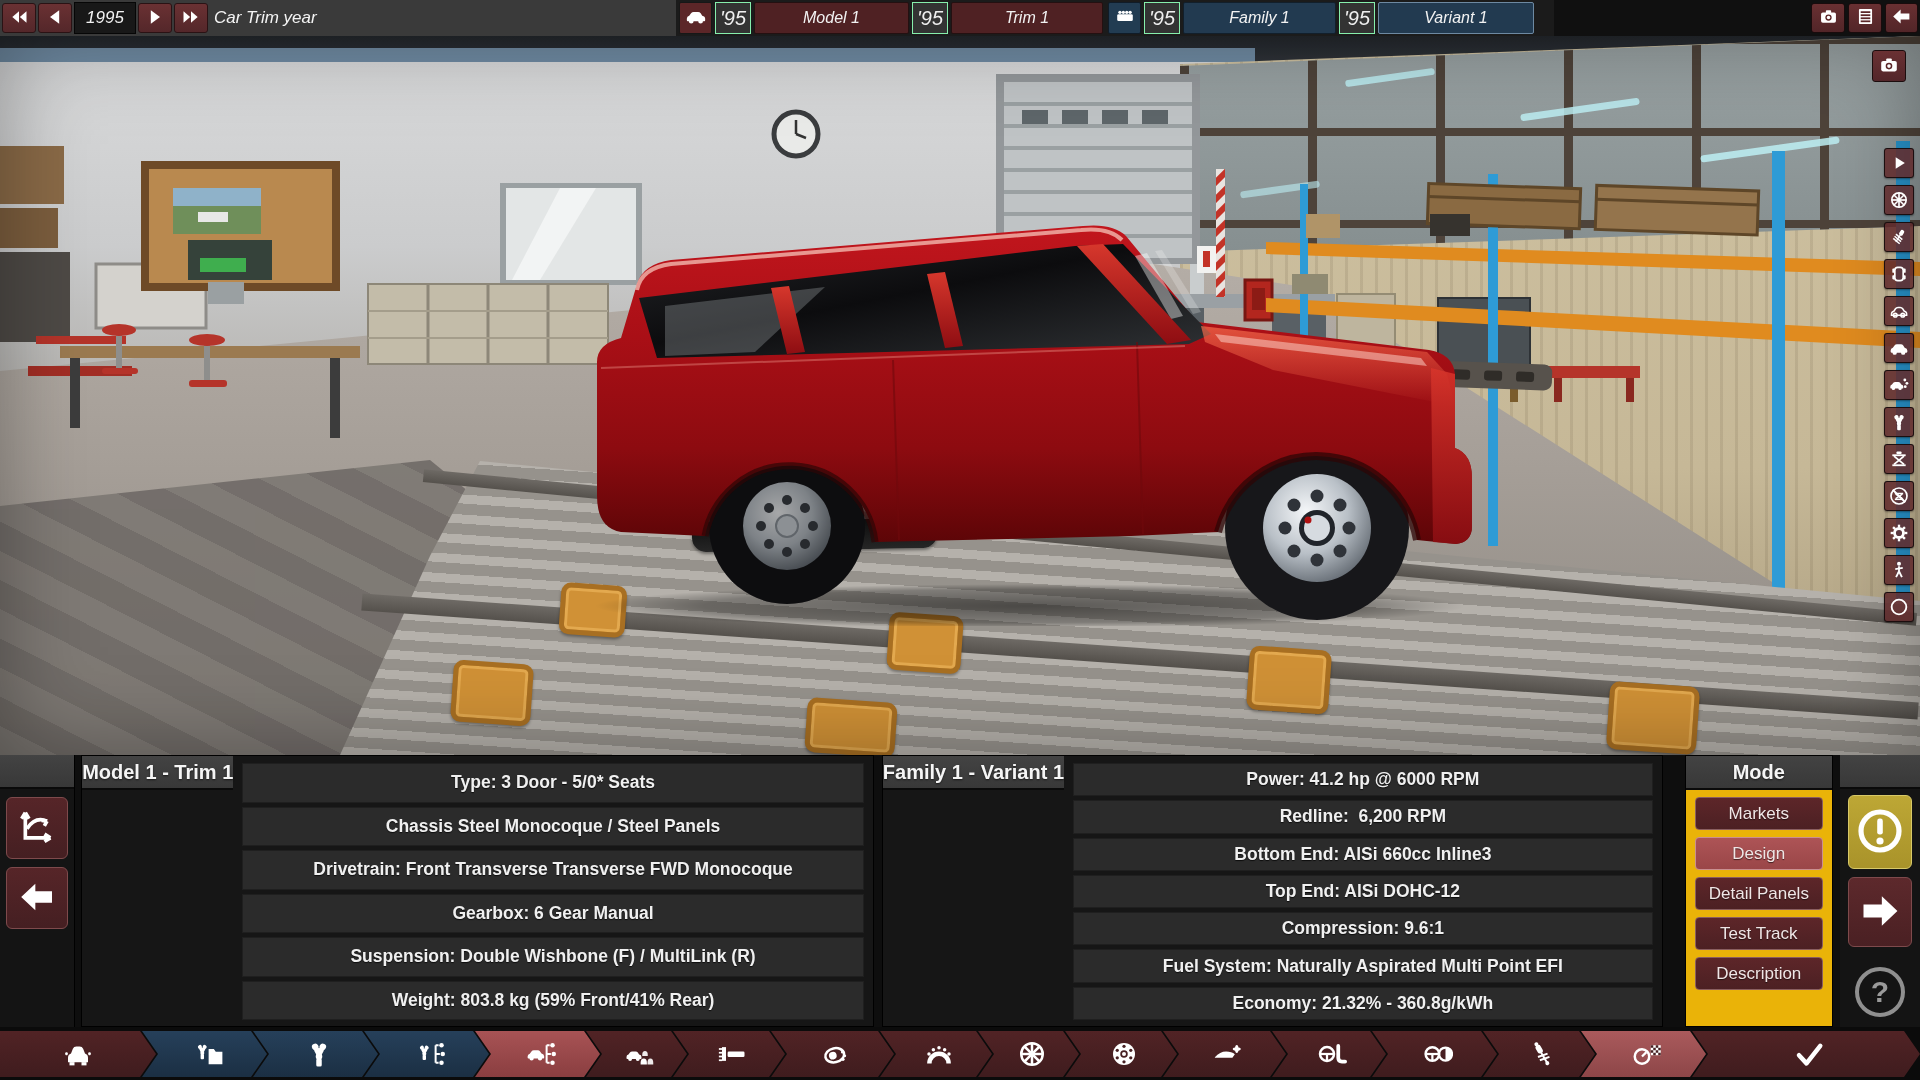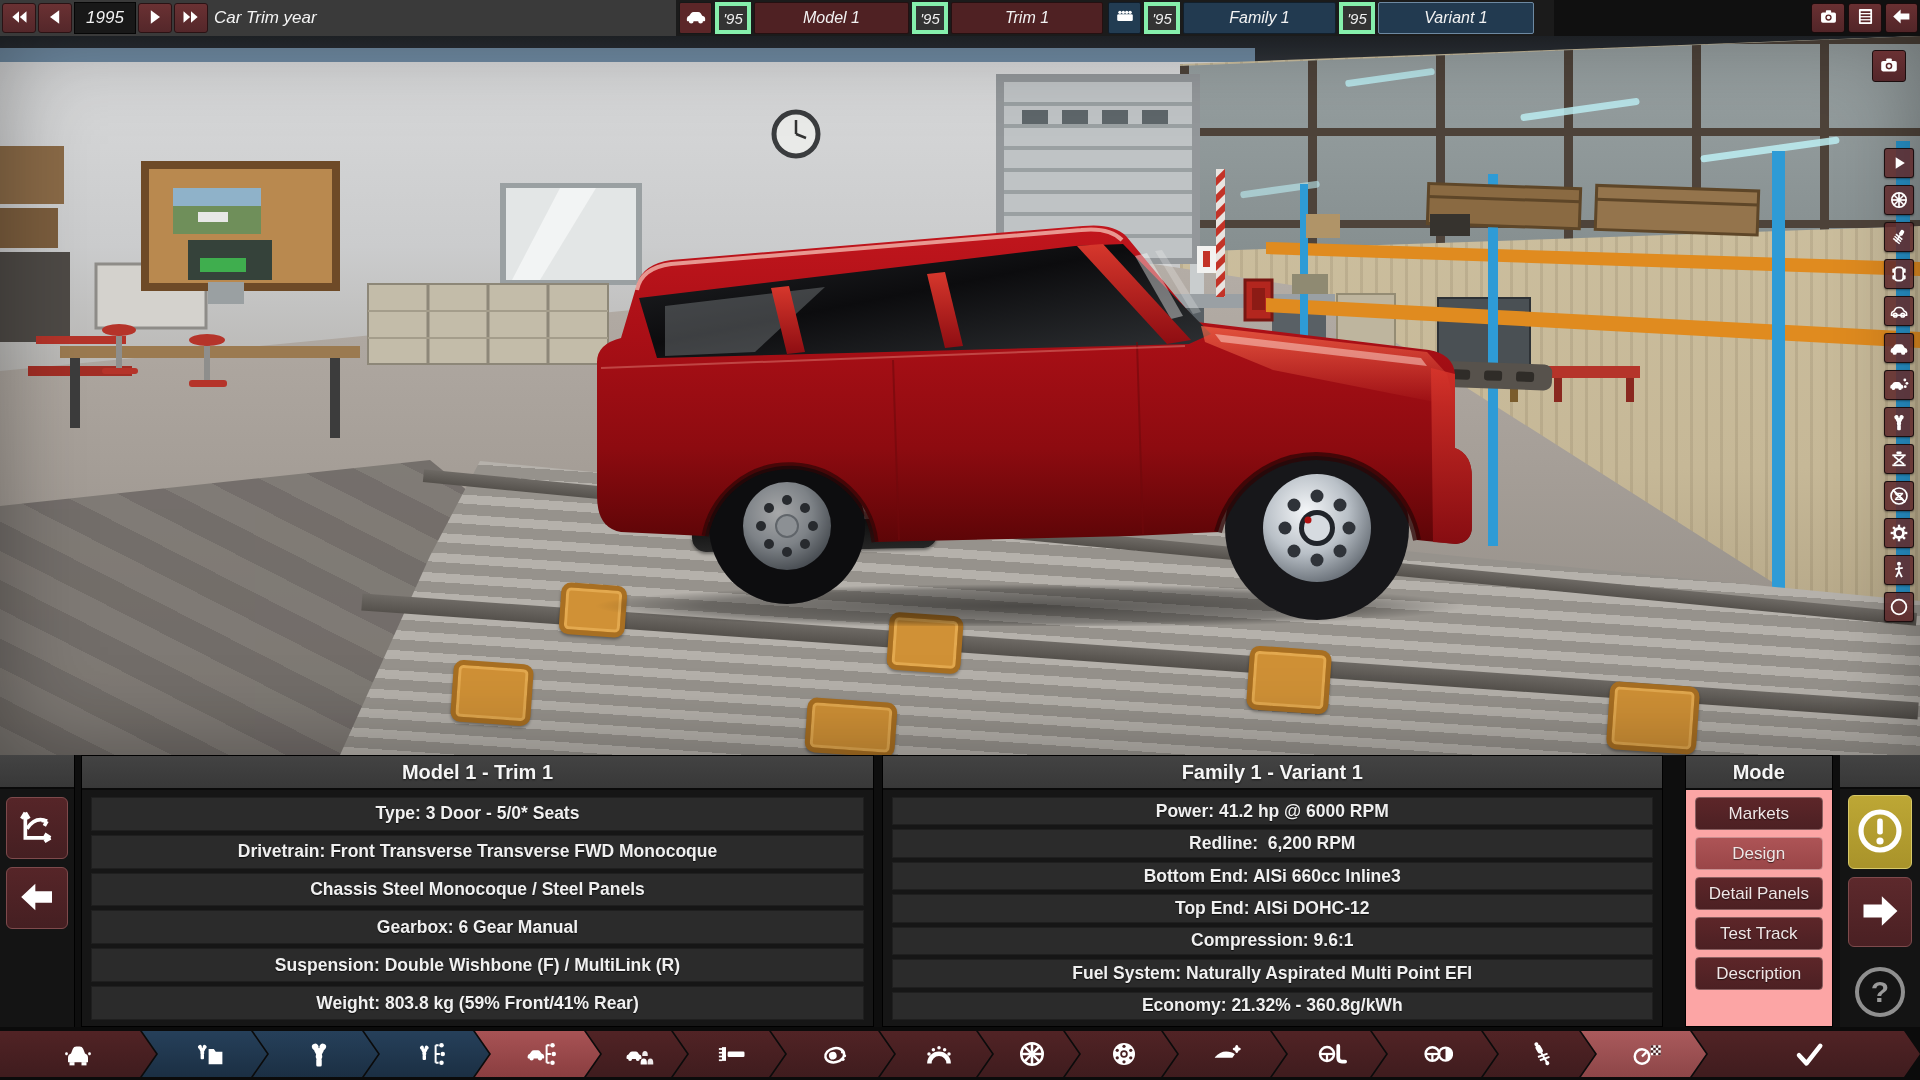--- a/index.html
+++ b/index.html
@@ -14,22 +14,22 @@
           background:linear-gradient(180deg,#6a3133,#54272a);display:flex;align-items:center;justify-content:center;
           padding:0;cursor:pointer;}
   .tb-btn svg{width:20px;height:20px;}
   .year-box{position:absolute;top:2px;left:74px;width:62px;height:32px;background:#181818;border:1px solid #060606;
             display:flex;align-items:center;justify-content:center;font-size:17px;color:#f2f2f2;}
   .tb-scope{position:absolute;left:214px;top:0;height:36px;display:flex;align-items:center;font-size:17px;color:#f4f4f4;}
   .tb-iconbox{position:absolute;top:2px;width:33px;height:32px;border-radius:2px;display:flex;align-items:center;justify-content:center;}
   .tb-iconbox svg{width:22px;height:22px;}
   .tb-iconbox.red{background:#5c2628;border:1px solid #171717;}
   .tb-iconbox.blue{background:#223c52;border:1px solid #101c28;}
-  .tb-tag{position:absolute;top:2px;width:36px;height:32px;background:#333333;border:4px solid #86efac;
-          display:flex;align-items:center;justify-content:center;font-size:15px;color:#efefef;}
+  .tb-tag{position:absolute;top:2px;width:36px;height:32px;background:#333333;border:1px solid #86efac;
+          display:flex;align-items:center;justify-content:center;font-size:20px;color:#efefef;}
   .tb-tab{position:absolute;top:2px;height:32px;display:flex;align-items:center;justify-content:center;
           font-size:16px;color:#f2f2f2;cursor:pointer;border-radius:2px;}
   .tb-tab.red{background:#4f2123;border:1px solid #241011;}
   .tb-tab.blue{background:#223a50;border:1px solid #121f2b;}
   .tb-tab.blue.sel{border:1px solid #6d89a2;}
   .tb-right-btn{position:absolute;top:3px;width:34px;height:30px;border:1px solid #190b0c;border-radius:3px;
                 background:linear-gradient(180deg,#693032,#522528);display:flex;align-items:center;justify-content:center;cursor:pointer;padding:0;}
   .tb-right-btn svg{width:21px;height:21px;}
 
   
@@ -80,27 +80,27 @@
   
   .infobar{position:absolute;left:0;top:755px;width:1920px;height:272px;background:#0e0e0e;display:flex;}
   .hdr{height:34px;background:linear-gradient(180deg,#434343,#383838);border-bottom:2px solid #0a0a0a;
        display:flex;align-items:center;justify-content:center;font-size:20px;font-weight:bold;color:#f5f5f5;
        text-shadow:0 1px 2px rgba(0,0,0,.6);}
   .navcol{width:76px;margin-right:6px;background:#141414;border-right:1px solid #000;}
   .nav-btn{display:block;width:62px;height:62px;margin:8px auto 0;border-radius:6px;cursor:pointer;padding:0;
            background:linear-gradient(180deg,#562528,#451f22);border:1px solid #7e4a4c;
            display:flex;align-items:center;justify-content:center;}
   .nav-btn svg{width:40px;height:40px;}
-  .panel{background:#161616;border:1px solid #000;display:flex;flex-direction:column;}
+  .panel{background:#161616;border:1px solid #000;display:flex;flex-direction:row;}
   .panel.p1{width:802px;}
   .panel.p2{width:790px;margin-left:8px;}
   .rows{flex:1;padding:7px 9px 6px;display:flex;flex-direction:column;gap:4px;}
   .specrow{flex:1;background:#2b2b2b;border:1px solid #1f1f1f;display:flex;align-items:center;justify-content:center;
            font-size:17.5px;color:#f0f0f0;text-shadow:0 1px 1px rgba(0,0,0,.7);white-space:pre;font-weight:bold;}
-  .modecol{width:150px;margin-left:22px;background:#fca5a5;border:1px solid #000;}
+  .modecol{width:150px;margin-left:22px;background:#eab308;border:1px solid #000;}
   .mode-btn{display:block;width:128px;height:33px;margin:7px auto 0;border-radius:4px;cursor:pointer;
             background:linear-gradient(180deg,#5d2629,#4c2023);border:1px solid #8a5f60;color:#f0e6e6;font-size:17px;
             text-shadow:0 1px 1px rgba(0,0,0,.6);}
   .mode-btn.active{background:linear-gradient(180deg,#b05а57,#a85153);background:linear-gradient(180deg,#ad5456,#9a4648);border:1px solid #c98f90;}
   .actioncol{width:81px;margin-left:7px;background:#141414;display:flex;flex-direction:column;align-items:center;}
   .actioncol .hdr{width:100%;}
   .warn-btn{width:64px;height:74px;margin-top:6px;border-radius:6px;cursor:pointer;
             background:linear-gradient(180deg,#bda735,#a9932a);border:1px solid #d8c968;
             display:flex;align-items:center;justify-content:center;padding:0;}
   .warn-btn svg{width:48px;height:48px;}
@@ -655,22 +655,22 @@
           <span><svg viewBox="0 0 24 24" fill="#fff" stroke="none">
               <path d="M11,4 L11,8.5 L21,8.5 L21,15.5 L11,15.5 L11,20 L2.5,12 Z"></path>
             </svg></span>
         </button>
     </div>
 
     <section class="panel p1">
       <div class="hdr">Model 1 - Trim 1</div>
       <div class="rows" id="car-rows">
           <div class="specrow">Type: 3 Door - 5/0* Seats</div>
+          <div class="specrow">Chassis Steel Monocoque / Steel Panels</div>
           <div class="specrow">Drivetrain: Front Transverse Transverse FWD Monocoque</div>
-          <div class="specrow">Chassis Steel Monocoque / Steel Panels</div>
           <div class="specrow">Gearbox: 6 Gear Manual</div>
           <div class="specrow">Suspension: Double Wishbone (F) / MultiLink (R)</div>
           <div class="specrow">Weight: 803.8 kg (59% Front/41% Rear)</div>
         </div>
     </section>
 
     <section class="panel p2">
       <div class="hdr">Family 1 - Variant 1</div>
       <div class="rows" id="engine-rows">
           <div class="specrow">Power: 41.2 hp @ 6000 RPM</div>

